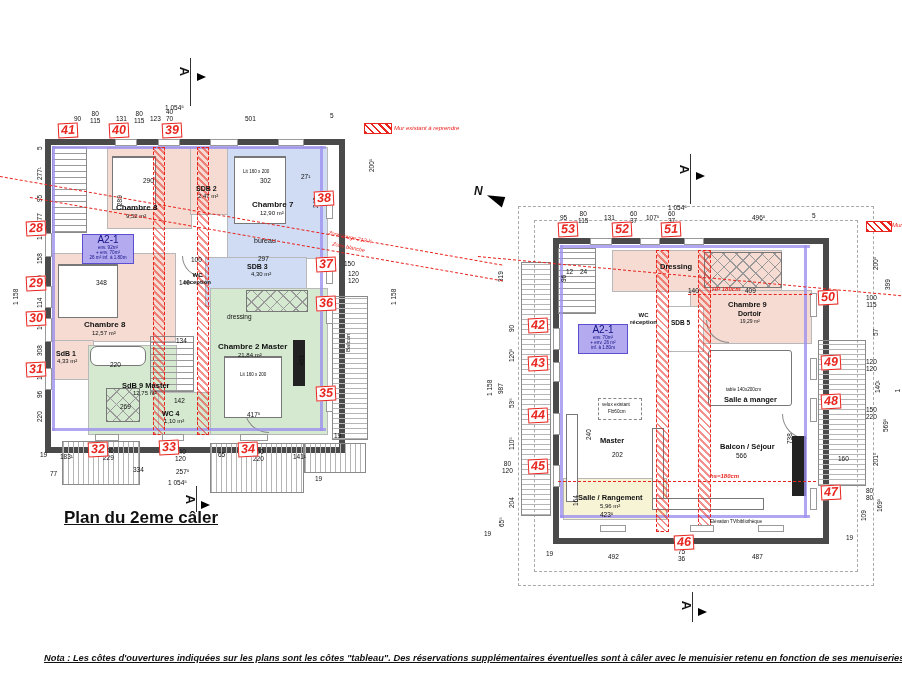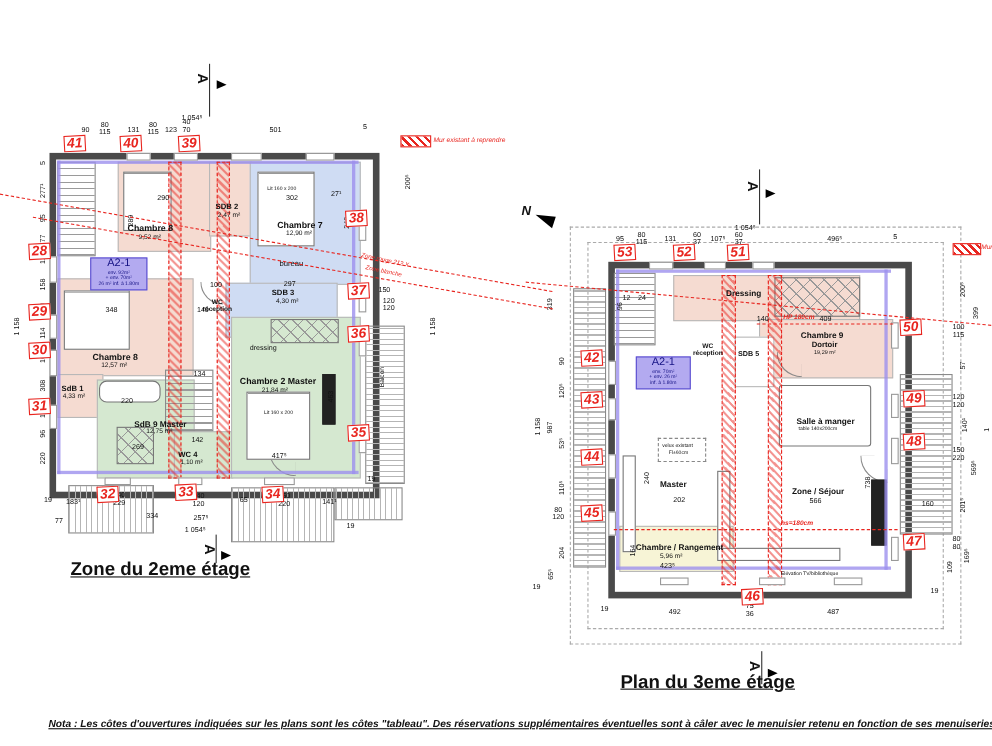--- a/index.html
+++ b/index.html
@@ -234,21 +234,21 @@
   <div class="rswatch" style="left:364px;top:123px;width:26px;height:9px"></div>
   <span class="rnote" style="left:394px;top:125px">Mur existant à reprendre</span>
 
   <div class="sline" style="left:190px;top:58px;height:48px"></div>
   <span class="sA" style="left:180px;top:64px">A</span>
   <div class="tri" style="left:197px;top:73px"></div>
   <div class="sline" style="left:196px;top:486px;height:26px"></div>
   <span class="sA" style="left:186px;top:492px">A</span>
   <div class="tri" style="left:201px;top:501px"></div>
 
-  <span class="title" style="left:64px;top:508px">Zone du 2eme étage</span>
+  <span class="title" style="left:64px;top:508px">Plan du 2eme câler</span>
 
   <div class="dash" style="left:518px;top:206px;width:354px;height:378px"></div>
   <div class="dash" style="left:534px;top:220px;width:322px;height:350px"></div>
   <div class="walls" style="left:553px;top:238px;width:264px;height:294px"></div>
   <div class="pl" style="left:560px;top:245px;width:250px;height:3px"></div>
   <div class="pl" style="left:560px;top:515px;width:250px;height:3px"></div>
   <div class="pl" style="left:560px;top:245px;width:3px;height:273px"></div>
   <div class="pl" style="left:804px;top:245px;width:3px;height:273px"></div>
 
   <div class="room" style="left:612px;top:250px;width:168px;height:40px;background:#f5dbd1"></div>
@@ -294,28 +294,28 @@
     <div class="s">inf. à 1.80m</div>
   </div>
 
   <span class="rl" style="left:660px;top:262px;font-size:7.5px">Dressing</span>
   <span class="rl" style="left:728px;top:300px;font-size:7.5px">Chambre 9</span>
   <span class="rl" style="left:738px;top:309px;font-size:7px">Dortoir</span>
   <span class="ra" style="left:740px;top:318px;font-size:5px">19,29 m²</span>
   <span class="ra" style="left:630px;top:312px;font-weight:bold;text-align:center">WC
 réception</span>
   <span class="rl" style="left:671px;top:318px;font-size:6.5px">SDB 5</span>
-  <span class="rl" style="left:724px;top:378px;font-size:7.5px">Salle à manger</span>
+  <span class="rl" style="left:724px;top:395px;font-size:7.5px">Salle à manger</span>
   <span class="ra tiny" style="left:726px;top:387px">table 140x200cm</span>
   <span class="rl" style="left:600px;top:436px;font-size:7.5px">Master</span>
   <span class="ra tiny" style="left:602px;top:402px">velux existant</span>
   <span class="ra tiny" style="left:608px;top:409px">Fl±60cm</span>
-  <span class="rl" style="left:720px;top:442px;font-size:7.5px">Zone / Séjour</span>
+  <span class="rl" style="left:720px;top:442px;font-size:7.5px">Balcon / Séjour</span>
   <span class="d" style="left:736px;top:452px">566</span>
-  <span class="rl" style="left:578px;top:493px;font-size:7.5px">Chambre / Rangement</span>
+  <span class="rl" style="left:578px;top:493px;font-size:7.5px">Salle / Rangement</span>
   <span class="ra" style="left:600px;top:503px">5,96 m²</span>
   <span class="ra tiny" style="left:710px;top:519px">Elévation TV/bibliothèque</span>
 
   <span class="mk" style="left:558px;top:222px">53</span>
   <span class="mk" style="left:612px;top:222px">52</span>
   <span class="mk" style="left:661px;top:222px">51</span>
   <span class="mk" style="left:818px;top:290px">50</span>
   <span class="mk" style="left:821px;top:355px">49</span>
   <span class="mk" style="left:821px;top:394px">48</span>
   <span class="mk" style="left:821px;top:485px">47</span>
@@ -399,16 +399,15 @@
   <span class="north" style="left:474px;top:184px">N</span>
   <div class="ntri" style="left:486px;top:194px"></div>
 
   <div class="sline" style="left:690px;top:154px;height:50px"></div>
   <span class="sA" style="left:680px;top:162px">A</span>
   <div class="tri" style="left:696px;top:172px"></div>
   <div class="sline" style="left:692px;top:592px;height:30px"></div>
   <span class="sA" style="left:682px;top:598px">A</span>
   <div class="tri" style="left:698px;top:608px"></div>
 
-  <span class="title" style="left:564px;top:610px">Plan du 3eme étage</span>
 
   <span class="nota" style="left:44px;top:653px">Nota : Les côtes d'ouvertures indiquées sur les plans sont les côtes "tableau". Des réservations supplémentaires éventuelles sont à câler avec le menuisier retenu en fonction de ses menuiseries et son</span>
 </div>
 
 </body></html>

